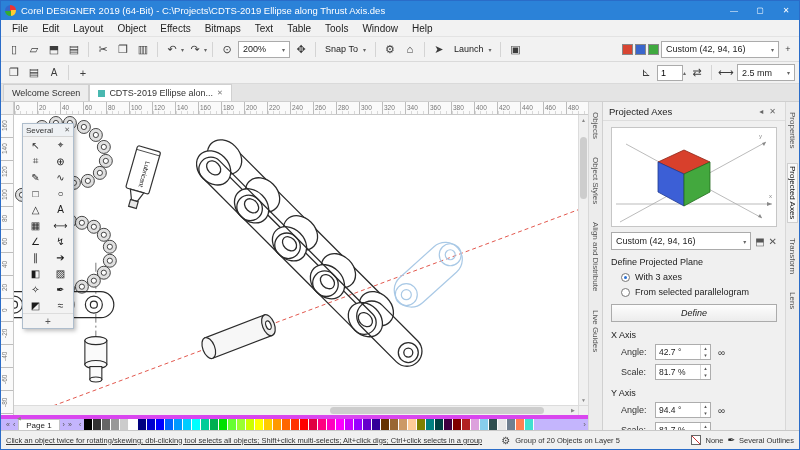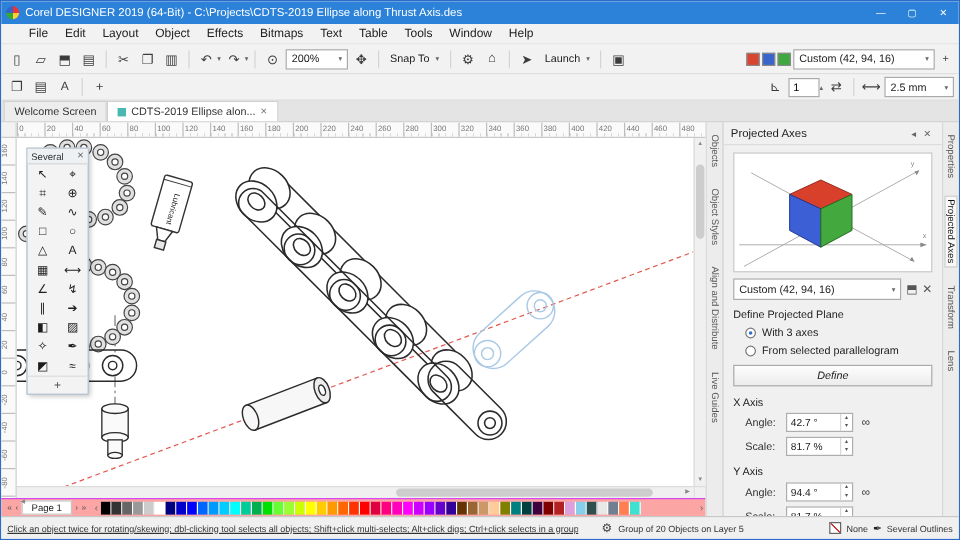--- a/index.html
+++ b/index.html
@@ -6,21 +6,21 @@
   html,body { width:800px; height:450px; font-family:"Liberation Sans", sans-serif; }
   .window { width:800px; height:450px; border:1px solid #2a6cc8; display:flex; flex-direction:column; background:#f0f0f0; overflow:hidden; }
 
   
   .titlebar { height:19px; background:#2b82d8; color:#fff; display:flex; align-items:center; font-size:9.5px; padding-left:4px; flex:none; }
   .app-icon { width:11px; height:11px; border-radius:50%; background:conic-gradient(#e33 0 25%, #fc3 25% 50%, #3a3 50% 75%, #36c 75% 100%); margin-right:5px; flex:none; }
   .title-text { flex:1; white-space:nowrap; overflow:hidden; }
   .winbtn { width:26px; height:19px; display:flex; align-items:center; justify-content:center; font-size:8px; color:#fff; flex:none; }
 
   
-  .menubar { height:17px; background:#f2f2f2; display:flex; align-items:center; font-size:10px; color:#222; padding-left:16px; flex:none; border-bottom:1px solid #e3e3e3;text-align:right; }
+  .menubar { height:17px; background:#f2f2f2; display:flex; align-items:center; font-size:10px; color:#222; padding-left:4px; flex:none; border-bottom:1px solid #e3e3e3;text-align:right; }
   .menu-item { padding:0 7px; line-height:17px; }
 
   
   .toolbar { background:#f2f2f2; display:flex; align-items:center; padding:0 4px; flex:none; border-bottom:1px solid #dadada; gap:2px; overflow:hidden; }
   .toolbar.tb1 { height:25px; }
   .toolbar.tb2 { height:22px; }
   .tbtn { min-width:18px; height:18px; display:flex; align-items:center; justify-content:center; font-size:11px; color:#3c3c3c; }
   .tbtn.small { font-size:9px; min-width:14px; }
   .drop { font-size:6px; color:#666; margin-left:-2px; }
   .sep { width:1px; height:15px; background:#d4d4d4; margin:0 3px; flex:none; }
@@ -69,21 +69,21 @@
   
   .toolbox { position:absolute; left:8px; top:8px; width:52px; background:#f3f3f3; border:1px solid #aebdcc; box-shadow:2px 2px 4px rgba(0,0,0,.25); }
   .tb-title { height:13px; display:flex; align-items:center; font-size:8px; color:#333; padding:0 3px; border-bottom:1px solid #d5d5d5; background:#eef1f4; }
   .tb-title span:first-child { flex:1; }
   .tb-title .x { font-size:7px; color:#666; }
   .tb-grid { display:grid; grid-template-columns:1fr 1fr; }
   .tool { height:16px; display:flex; align-items:center; justify-content:center; font-size:10px; color:#1c1c1c; }
   .tb-plus { height:15px; display:flex; align-items:center; justify-content:center; font-size:10px; color:#555; border-top:1px solid #ddd; }
 
   
-  .bottom-strip { height:15px; background:#fca5a5; border-top:1px solid #d946ef; display:flex; align-items:center; font-size:8.5px; flex:none; overflow:hidden; }
+  .bottom-strip { height:15px; background:#c4b5fd; border-top:4px solid #d946ef; display:flex; align-items:center; font-size:8.5px; flex:none; overflow:hidden; }
   .pagenav { display:flex; align-items:center; gap:3px; padding:0 5px; flex:none; color:#555; }
   .nav-g { font-size:7px; }
   .page-tab { background:#fff; border:1px solid #c6c6c6; height:12px; line-height:11px; padding:0 7px; font-size:8px; color:#222; }
   .palette { flex:1; display:flex; align-items:center; overflow:hidden; }
   .pal-arrow { font-size:8px; color:#666; padding:0 2px; flex:none; }
   .swatch { width:9px; height:11px; flex:none; border-right:1px solid #fdfdfd; }
 
   
   .dockstrip { width:14px; background:#ececec; display:flex; flex-direction:column; align-items:center; padding-top:8px; gap:14px; font-size:8px; color:#555; flex:none; border-left:1px solid #d8d8d8; overflow:hidden; }
   .vtab { writing-mode:vertical-rl; white-space:nowrap; padding:2px 0; }

